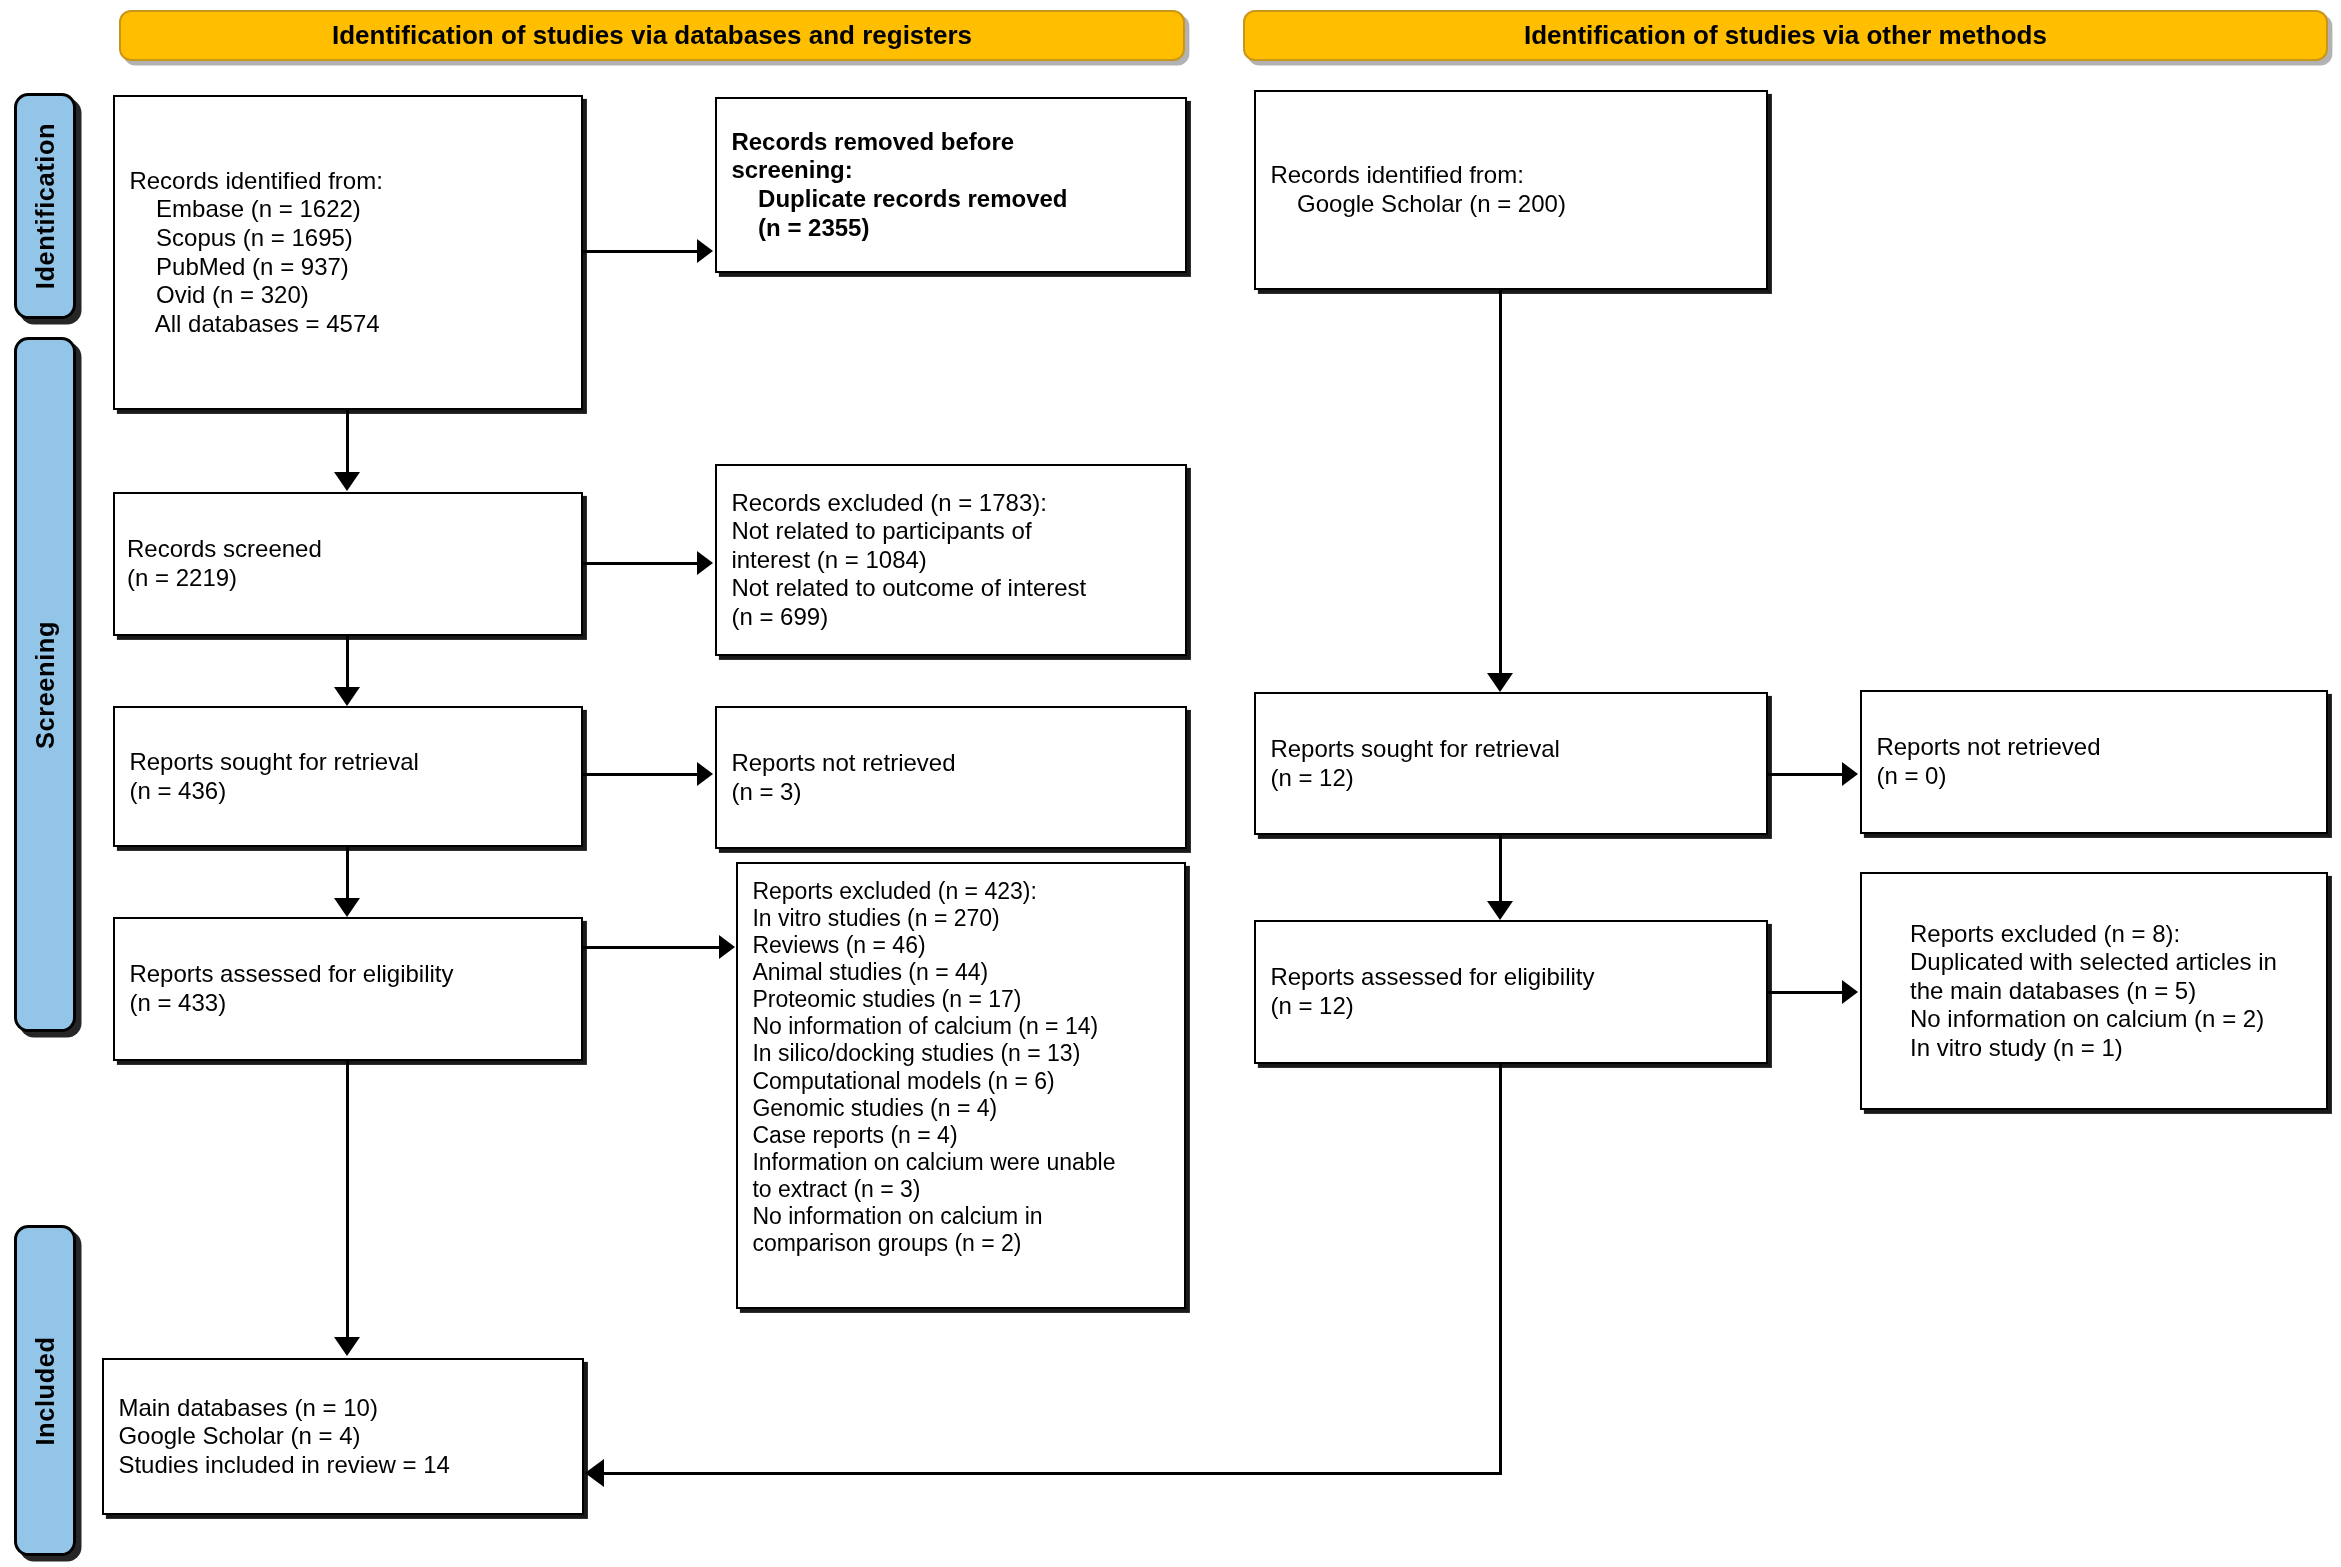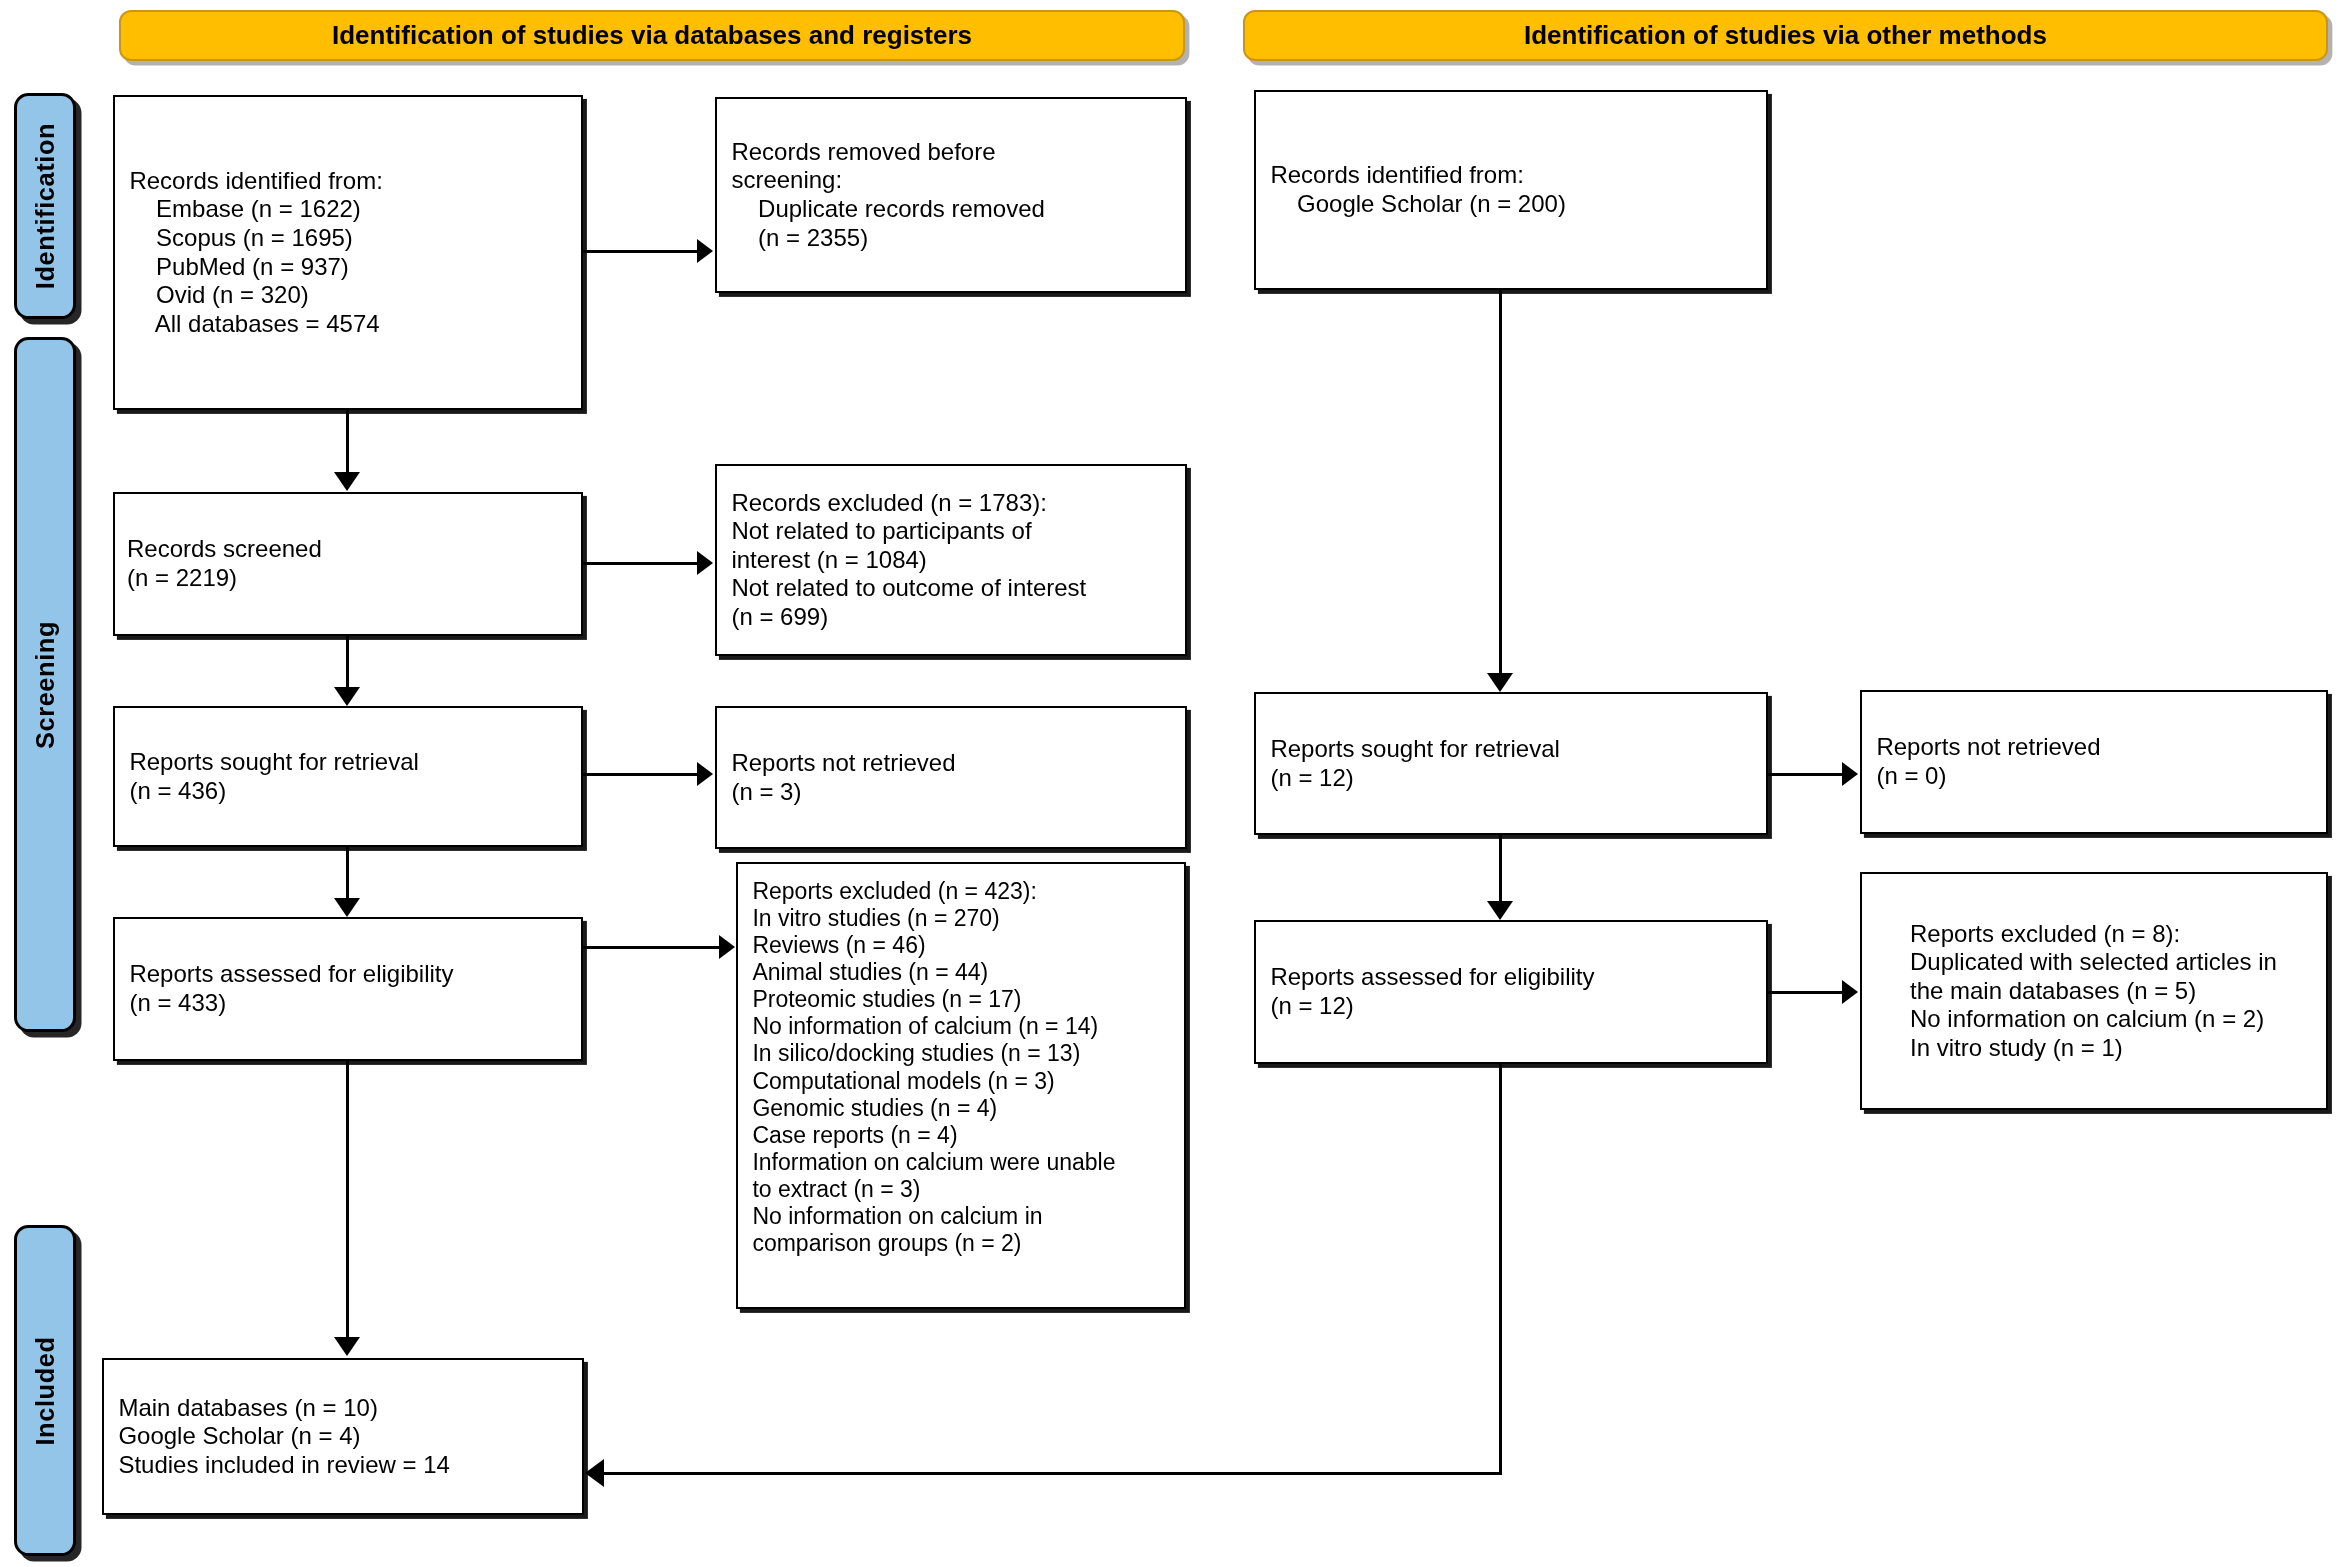--- a/index.html
+++ b/index.html
@@ -135,21 +135,21 @@
 
   <div class="flow-box" style="left:113px; top:95px; width:470px; height:315px;">
     <div class="line">Records identified from:</div>
     <div class="line">    Embase (n = 1622)</div>
     <div class="line">    Scopus (n = 1695)</div>
     <div class="line">    PubMed (n = 937)</div>
     <div class="line">    Ovid (n = 320)</div>
     <div class="line">    All databases = 4574</div>
   </div>
 
-  <div class="flow-box" style="left:715px; top:97px; width:472px; height:196px;">
+  <div class="flow-box" style="left:715px; top:97px; width:472px; height:176px;font-weight:bold;">
     <div class="line">Records removed before</div>
     <div class="line">screening:</div>
     <div class="line">    Duplicate records removed</div>
     <div class="line">    (n = 2355)</div>
   </div>
 
   <div class="h-line" style="left:583px; top:250px; width:115px;"></div>
   <div class="arrow-right" style="left:697px; top:239px;"></div>
 
   <div class="v-line" style="left:346px; top:410px; height:66px;"></div>
@@ -196,21 +196,21 @@
   </div>
 
   <div class="flow-box tall-list" style="left:736px; top:862px; width:450px; height:447px;">
     <div class="line">Reports excluded (n = 423):</div>
     <div class="line">In vitro studies (n = 270)</div>
     <div class="line">Reviews (n = 46)</div>
     <div class="line">Animal studies (n = 44)</div>
     <div class="line">Proteomic studies (n = 17)</div>
     <div class="line">No information of calcium (n = 14)</div>
     <div class="line">In silico/docking studies (n = 13)</div>
-    <div class="line">Computational models (n = 3)</div>
+    <div class="line">Computational models (n = 6)</div>
     <div class="line">Genomic studies (n = 4)</div>
     <div class="line">Case reports (n = 4)</div>
     <div class="line">Information on calcium were unable</div>
     <div class="line">to extract (n = 3)</div>
     <div class="line">No information on calcium in</div>
     <div class="line">comparison groups (n = 2)</div>
   </div>
 
   <div class="h-line" style="left:583px; top:946px; width:137px;"></div>
   <div class="arrow-right" style="left:719px; top:935px;"></div>

